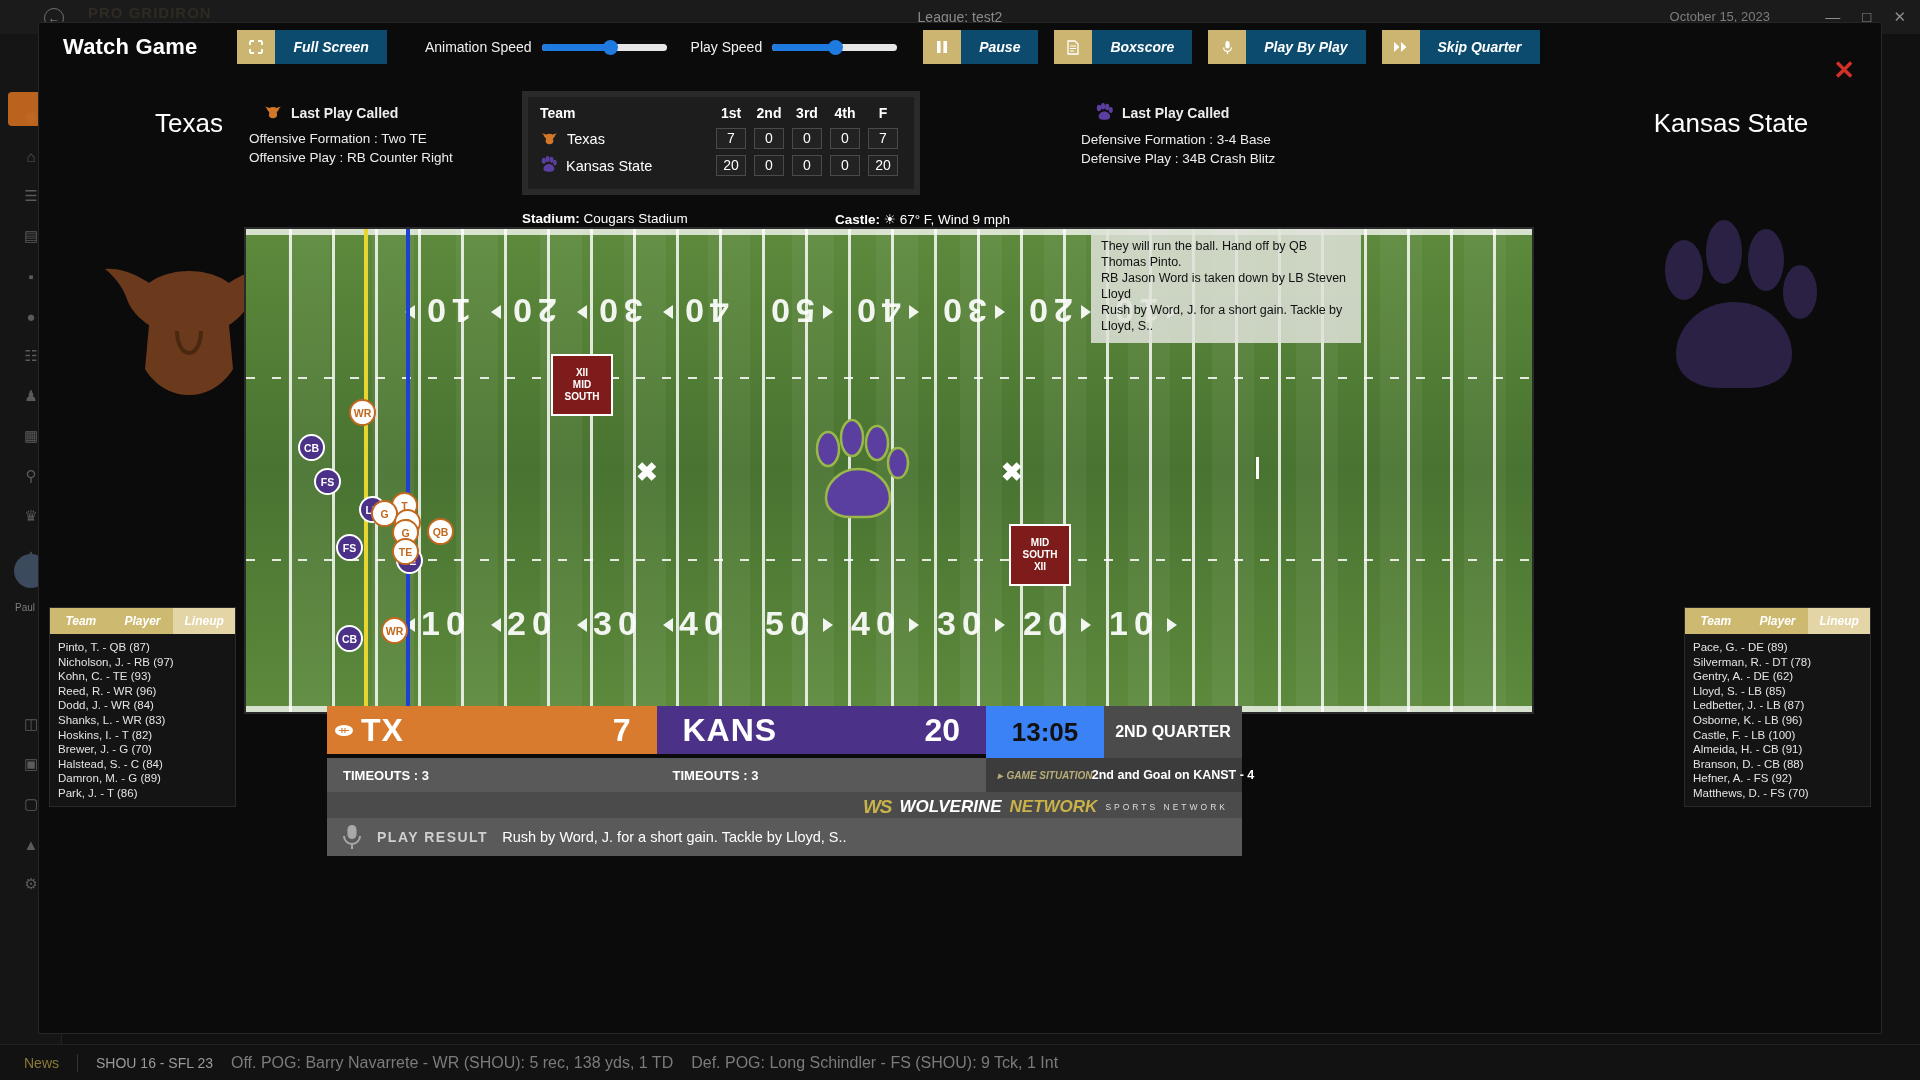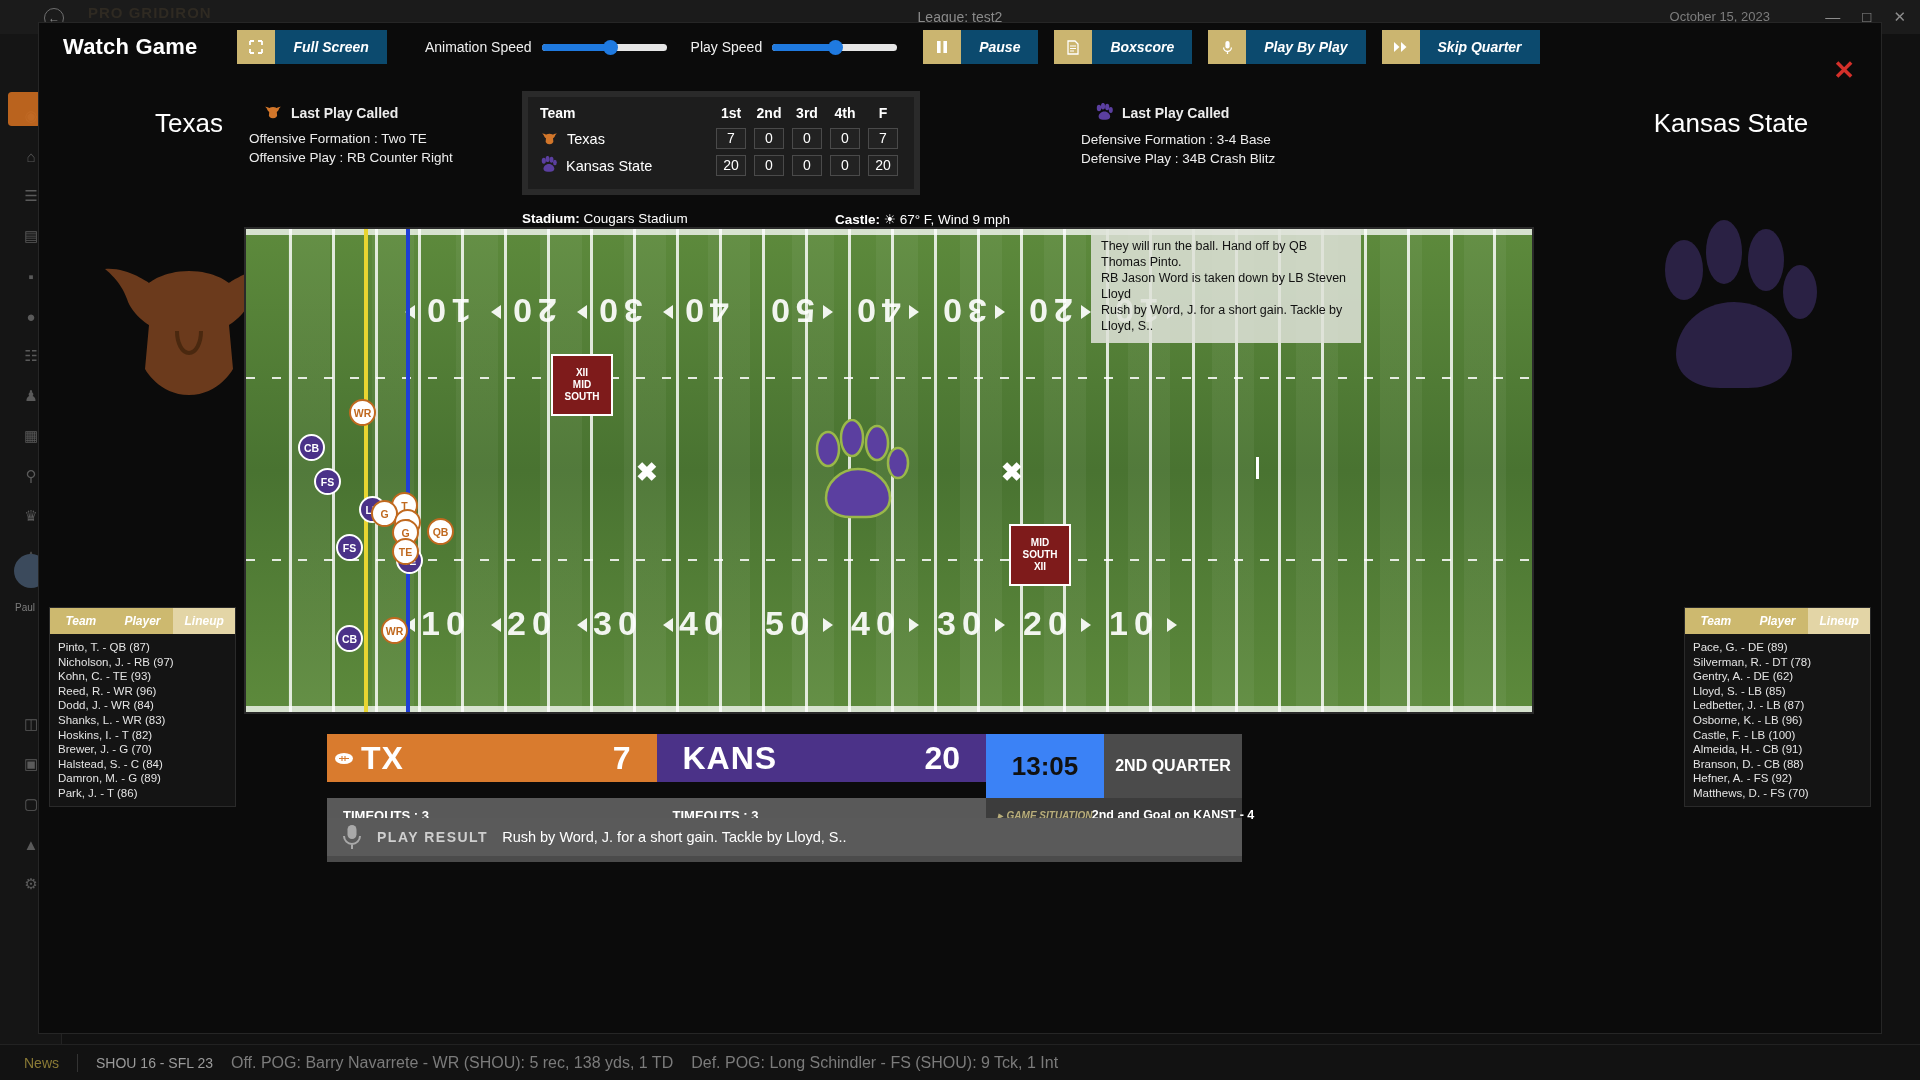--- a/index.html
+++ b/index.html
@@ -170,21 +170,21 @@
   .rtabs { display:flex; height:26px; background:#cdb96f; }
   .rtab { flex:1; display:flex; align-items:center; justify-content:center;
     font-size:12px; font-style:italic; font-weight:bold; color:#fff;
     cursor:pointer; }
   .rtab.active { background:#e3d5a6; }
   .rlist { padding:6px 8px 4px 8px; }
   .rlist li { list-style:none; font-size:11.5px; color:#e4e4e4; line-height:14.6px; }
 
   
   .bcast { position:absolute; left:288px; top:683px; width:915px; height:112px; }
-  .bc-row { display:flex; height:64px;margin-top:28px; }
+  .bc-row { display:flex; height:52px; }
   .bc-team { display:flex; align-items:center; height:48px; flex:1; }
   .bc-tx { background:#d97b2e; }
   .bc-ks { background:#4b3288; }
   .bc-ball { width:34px; display:flex; align-items:center; justify-content:center;
     font-size:15px; color:#fff; }
   .bc-abbr { font-size:32px; font-weight:bold; color:#fff; letter-spacing:1px; }
   .bc-score { margin-left:auto; margin-right:26px; font-size:32px; font-weight:bold;
     color:#fff; }
   .bc-clockbox { width:118px; background:#3b82f6; color:#111; font-size:26px;
     font-weight:bold; display:flex; align-items:center; justify-content:center; }

